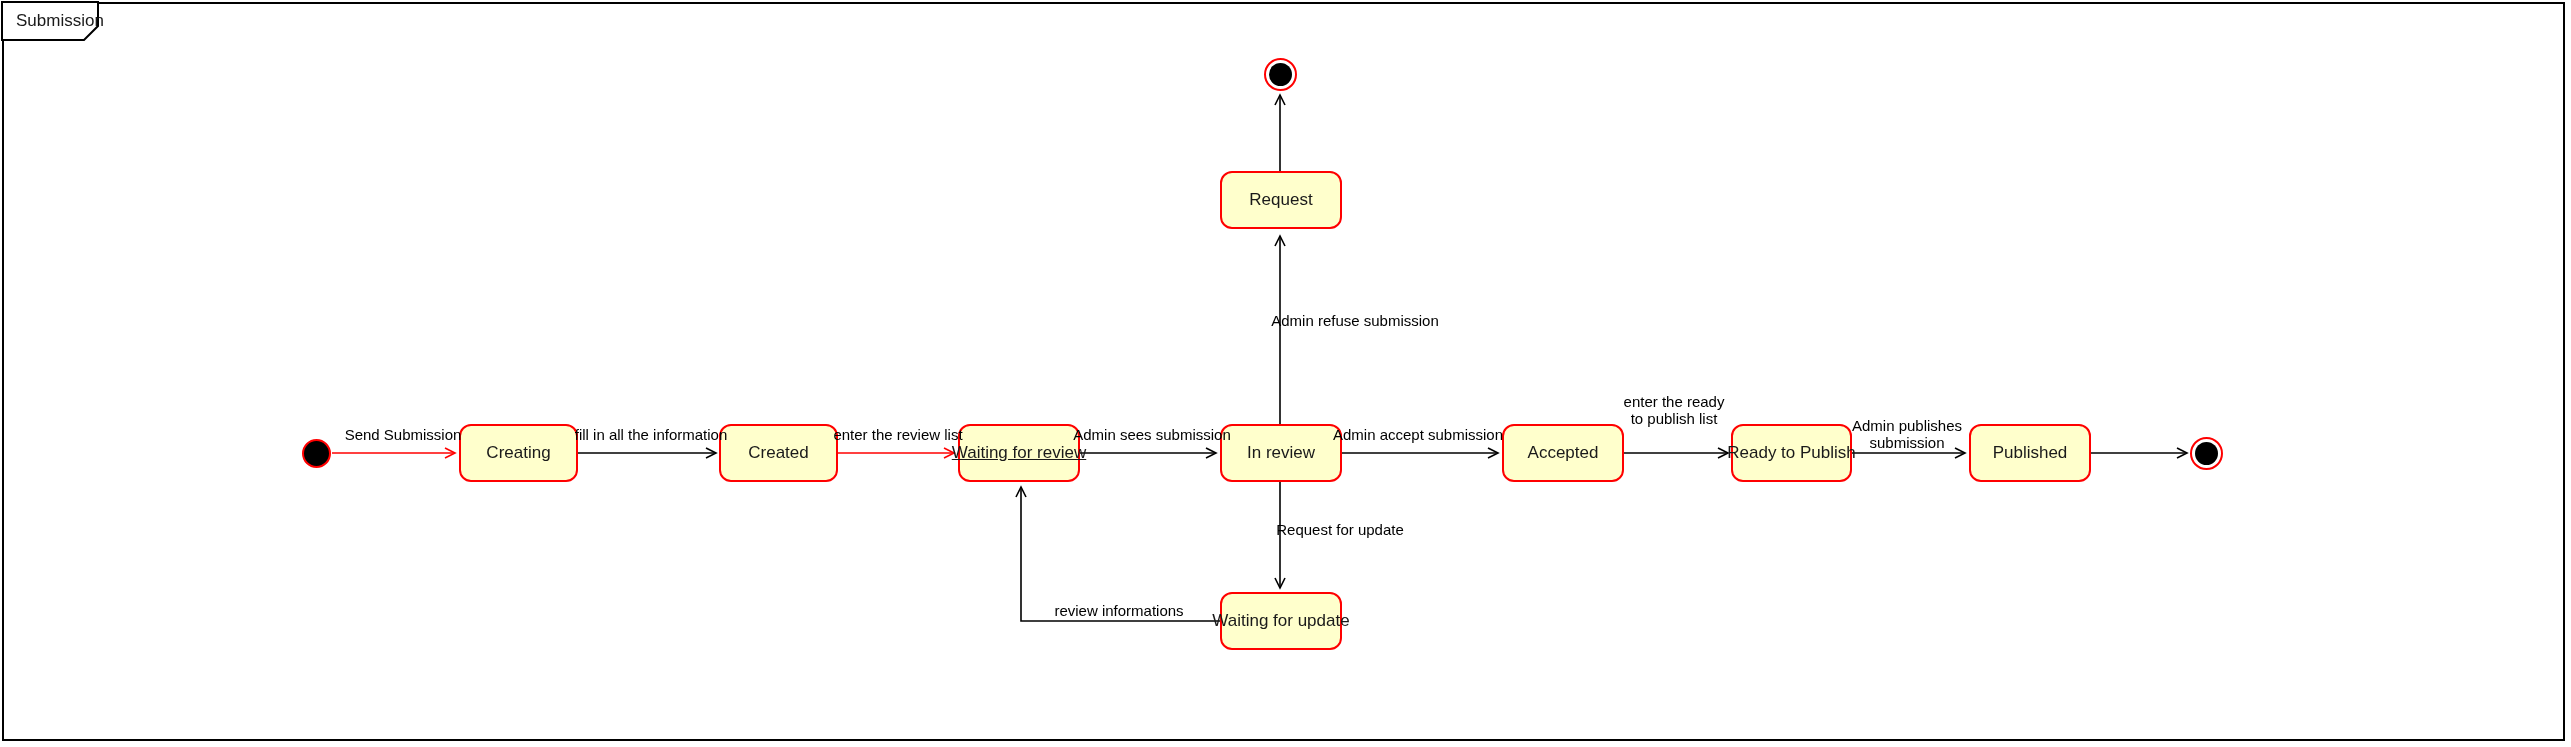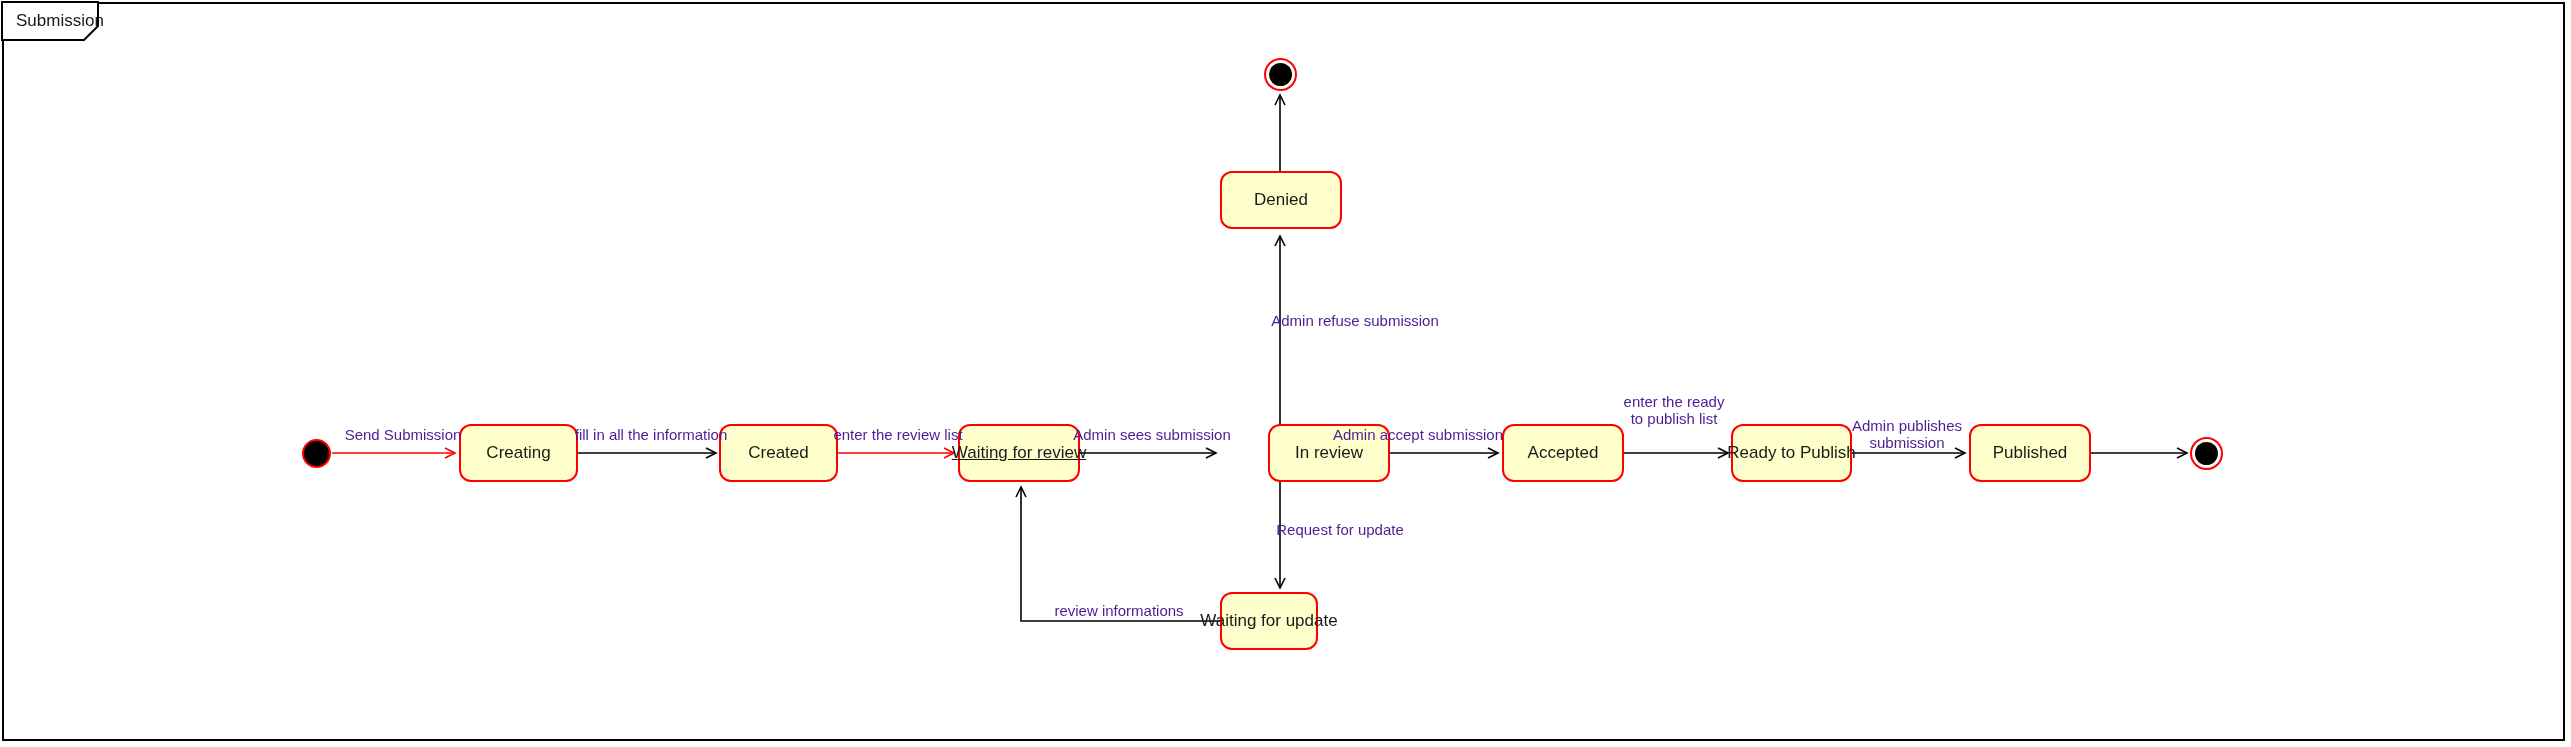--- a/index.html
+++ b/index.html
@@ -98,21 +98,21 @@
     top: 0;
     width: 2571px;
     height: 747px;
     pointer-events: none;
   }
   
   .edge-label {
     position: absolute;
     font-size: 15px;
     line-height: 17px;
-    color: #4c1d95;
+    color: #000000;
     white-space: pre;
     text-align: center;
     transform: translate(-50%, 0);
   }
 </style>
 </head>
 <body>
 
 <div id="canvas">
 
@@ -167,41 +167,41 @@
   </div>
 
   <div class="state" style="left:719px; top:424px; width:119px; height:58px;">
     <span>Created</span>
   </div>
 
   <div class="state" style="left:958px; top:424px; width:122px; height:58px;text-decoration:underline;">
     <span>Waiting for review</span>
   </div>
 
-  <div class="state" style="left:1220px; top:424px; width:122px; height:58px;margin-left:48px;">
+  <div class="state" style="left:1220px; top:424px; width:122px; height:58px;">
     <span>In review</span>
   </div>
 
   <div class="state" style="left:1502px; top:424px; width:122px; height:58px;">
     <span>Accepted</span>
   </div>
 
   <div class="state" style="left:1731px; top:424px; width:121px; height:58px;">
     <span>Ready to Publish</span>
   </div>
 
   <div class="state" style="left:1969px; top:424px; width:122px; height:58px;">
     <span>Published</span>
   </div>
 
   <div class="state" style="left:1220px; top:171px; width:122px; height:58px;">
-    <span>Denied</span>
-  </div>
-
-  <div class="state" style="left:1220px; top:592px; width:98px; height:58px;">
+    <span>Request</span>
+  </div>
+
+  <div class="state" style="left:1220px; top:592px; width:122px; height:58px;">
     <span>Waiting for update</span>
   </div>
 
   <div class="final-node" style="left:2190px; top:437px; width:33px; height:33px;">
     <span class="final-inner"></span>
   </div>
 
   <div class="final-node" style="left:1264px; top:58px; width:33px; height:33px;">
     <span class="final-inner"></span>
   </div>

